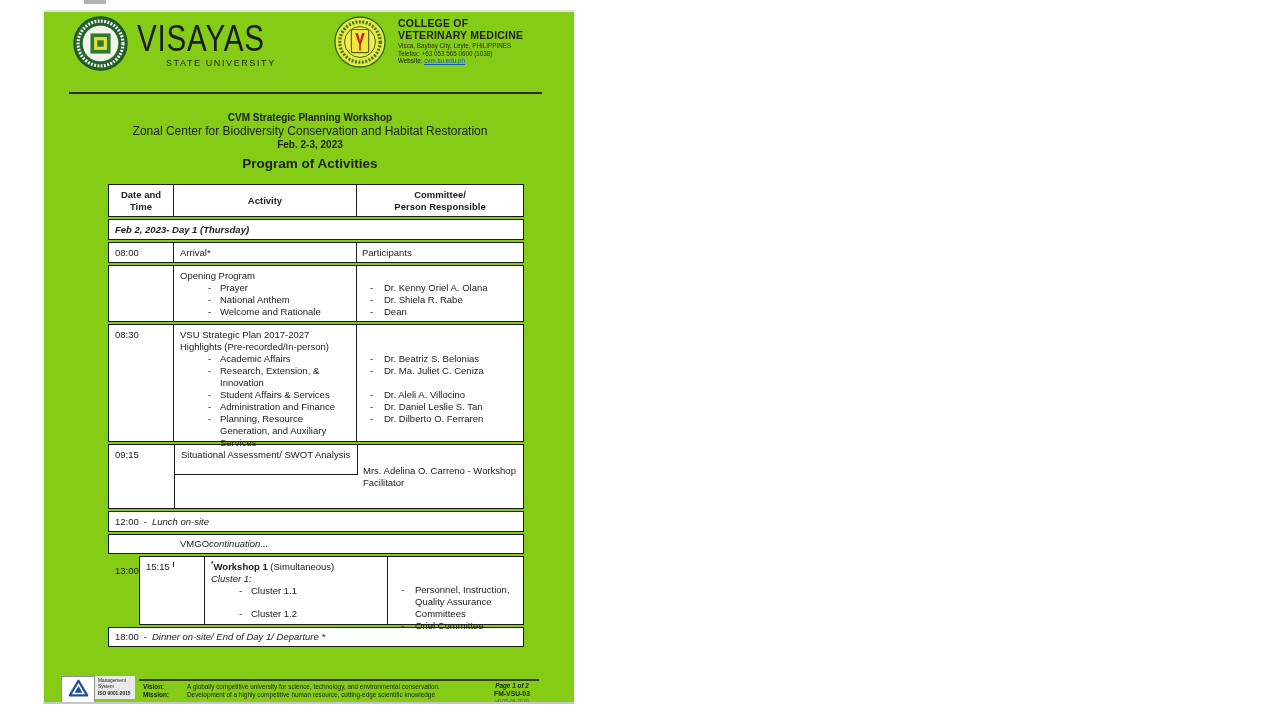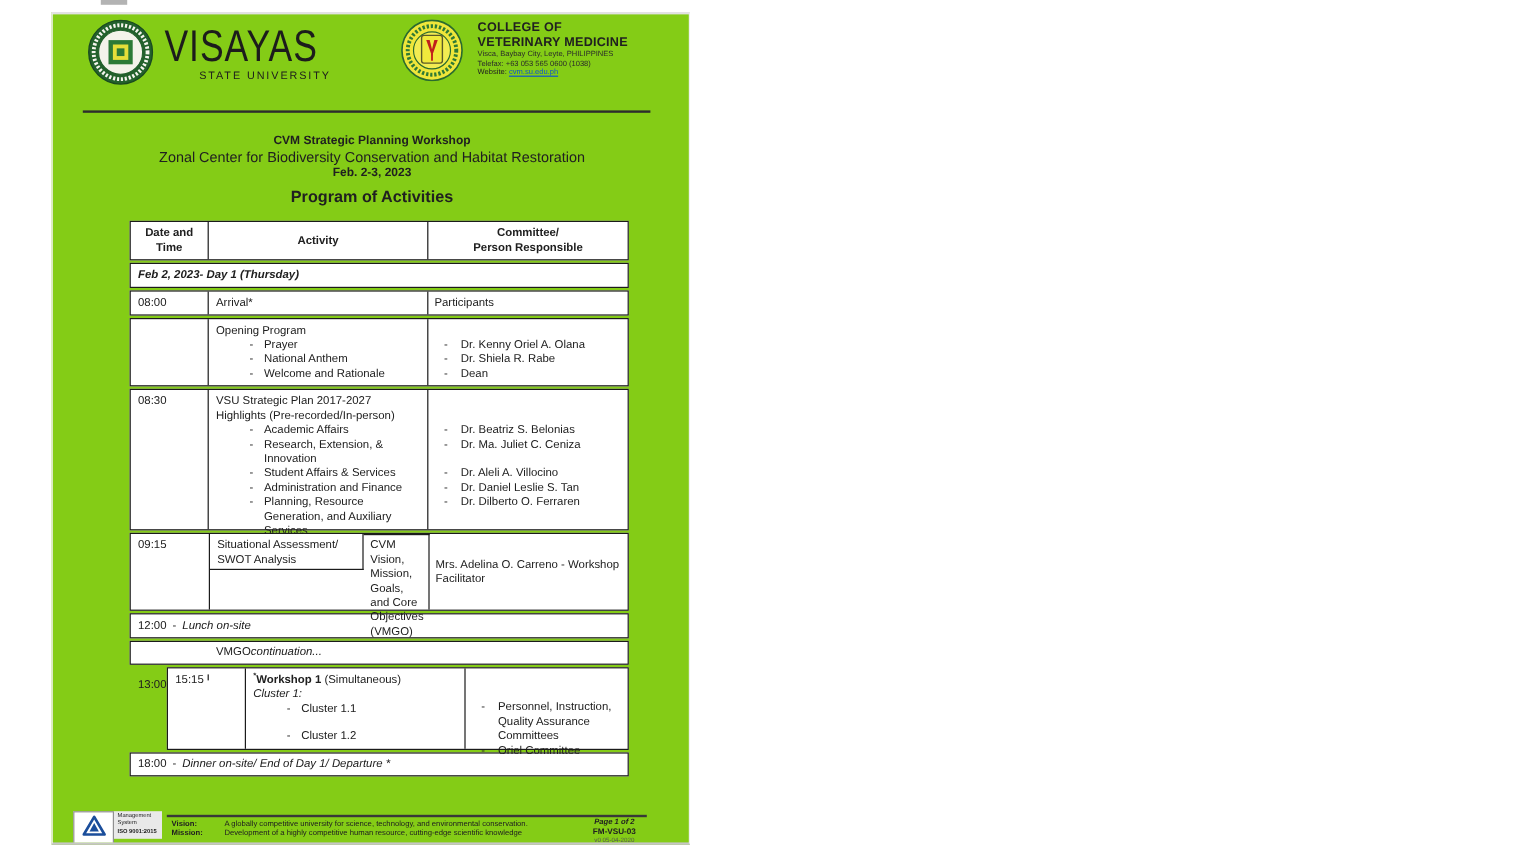--- a/index.html
+++ b/index.html
@@ -58,21 +58,21 @@
   .li2::before { content:"-"; flex:0 0 14px; margin-left:8px; }
   .li2 .txt { flex:1; }
   .pad-top-1 { padding-top:16px; }
   .pad-top-plan { padding-top:28px; }
   .pad-top-work { padding-top:27px; }
   .gap-above { margin-top:12px; }
   .gap-above-sm { margin-top:11px; }
   .it { font-style:italic; }
   .bd { font-weight:bold; }
   .sep { margin:0 5px 0 5px; }
-  .mid-col { width:183px; flex:0 0 183px; display:flex; }
+  .mid-col { width:183px; flex:0 0 183px; display:flex; flex-direction:column; }
   .sub1 { height:30px; border-right:1px solid #1b1b1b; border-bottom:1px solid #1b1b1b; padding:4px 4px 0 6px; }
   .subgap { height:2px; }
   .sub2 { flex:1; border-right:1px solid #1b1b1b; border-top:1px solid #1b1b1b; padding:3px 4px 0 6px; }
   .c-com-center { flex:1; display:flex; align-items:center; padding:2px 4px 2px 5px; }
   .c-merged { flex:1; padding:4px 4px 4px 6px; display:flex; align-items:center; }
   sup.mark { font-size:6.5px; font-weight:bold; vertical-align:super; line-height:0; }
 
   
   .iso-box { position:absolute; left:17px; top:664px; width:34px; height:29px; border:1px solid #909090;
              background:#fff; text-align:center; padding-top:2px; }
@@ -224,21 +224,20 @@
             </div>
         </div>
       </div>
 
       <div class="trow r-swot">
         <div class="c-time" style="border-right:none;">09:15</div>
         <div style="width:1px;background:#1b1b1b;flex:0 0 1px;"></div>
         <div class="mid-col">
           <div class="sub1">Situational Assessment/ SWOT Analysis</div>
           <div class="subgap"></div>
-          <div class="sub2">CVM Vision, Mission, Goals, and Core Objectives (VMGO)</div>
         </div>
         <div class="c-com-center">
           <div>Mrs. Adelina O. Carreno - Workshop Facilitator</div>
         </div>
       </div>
 
       <div class="trow r-span">
         <span>12:00</span>
         <span class="sep">-</span>
         <span class="it">Lunch on-site</span>

